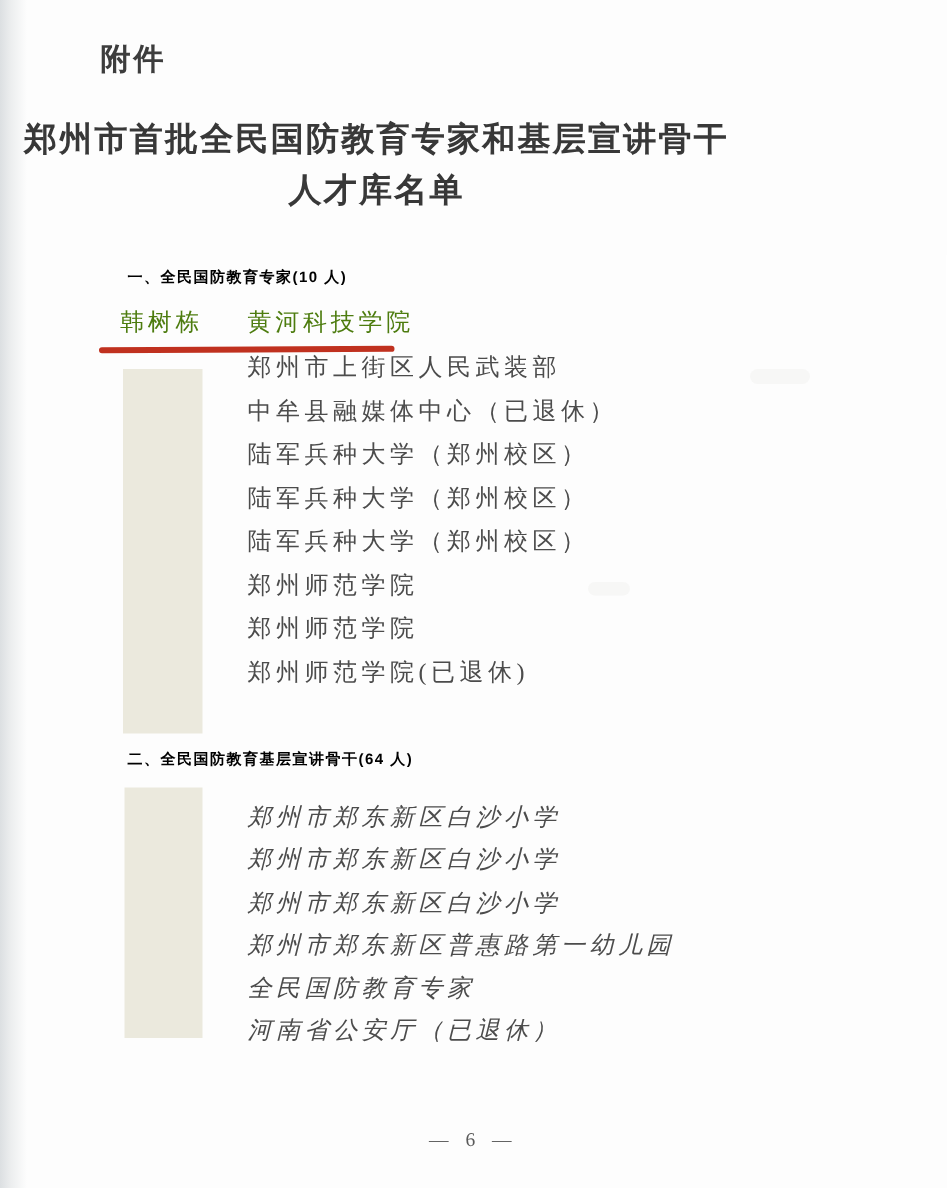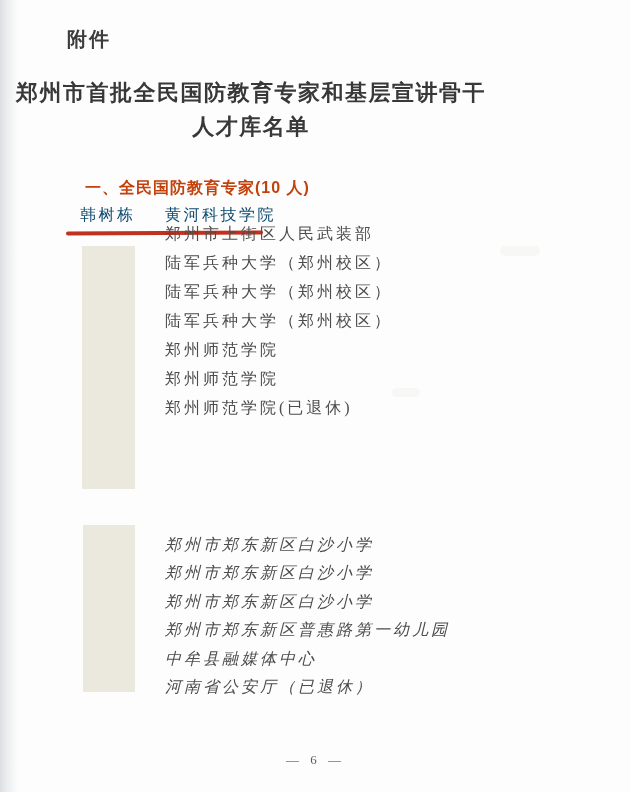--- a/index.html
+++ b/index.html
@@ -30,49 +30,49 @@
   .doc-title {
     position: absolute; left: 0; top: 76px; width: 502px;
     text-align: center;
     font-family: "Liberation Serif", serif;
     font-weight: 700; font-size: 22px; color: #383838;
     letter-spacing: 1.5px; line-height: 34px;
   }
   .section-heading {
     position: absolute; left: 85px;
     font-family: "Liberation Sans", sans-serif;
-    font-weight: 700; font-size: 16px; color: #c2410c;
+    font-weight: 700; font-size: 10px; color: #000000;
     letter-spacing: 1px;
   }
   .heading-1 { top: 178px; }
   .heading-2 { top: 499px; }
   .expert-row-1 {
     position: absolute; left: 80px; top: 205px;
-    font-size: 16px; color: #0c4a6e; letter-spacing: 2.5px;
+    font-size: 16px; color: #4d7c0f; letter-spacing: 2.5px;
   }
   .expert-row-1 .org { position: absolute; left: 85px; top: 0; white-space: nowrap; }
   .red-underline {
     position: absolute; left: 66px; top: 231px;
     width: 197px; height: 4px;
     border-radius: 2px;
     transform: rotate(-0.25deg);
   }
   .redaction-box {
     position: absolute;
     background: #ebe9dd;
   }
   .redaction-1 { left: 82px; top: 246px; width: 53px; height: 243px; }
   .redaction-2 { left: 83px; top: 525px; width: 52px; height: 167px; }
   .org-list { position: absolute; left: 165px; }
   .org-list .row {
     height: 29px; display: flex; align-items: center;
     font-size: 16px; color: #4c4c4c; letter-spacing: 3px;
     white-space: nowrap;
   }
-  .org-list-1 { top: 220px; text-align: center; }
+  .org-list-1 { top: 231px; text-align: center; }
   .org-list-2 { top: 531px; }
   .org-list-2 .row { height: 28.5px; font-style: italic; }
   .page-number {
     position: absolute; left: 0; top: 752px; width: 631px;
     text-align: center; font-size: 13px; color: #5a5a5a;
     letter-spacing: 4px;
   }
 </style>
 </head>
 <body>
@@ -97,35 +97,37 @@
     <span class="name">韩树栋</span>
     <span class="org">黄河科技学院</span>
   </div>
 
   <div class="red-underline" style="background: rgb(192, 49, 31);"></div>
 
   <div class="redaction-box redaction-1" style="background: rgb(235, 233, 221);"></div>
 
   <div class="org-list org-list-1">
     <div class="row">郑州市上街区人民武装部</div>
+    <div class="row">中牟县融媒体中心（已退休）</div>
     <div class="row">陆军兵种大学（郑州校区）</div>
     <div class="row">陆军兵种大学（郑州校区）</div>
     <div class="row">陆军兵种大学（郑州校区）</div>
     <div class="row">郑州师范学院</div>
     <div class="row">郑州师范学院</div>
     <div class="row">郑州师范学院(已退休)</div>
   </div>
 
+  <div class="section-heading heading-2">二、全民国防教育基层宣讲骨干(64 人)</div>
 
   <div class="redaction-box redaction-2" style="background: rgb(235, 233, 221);"></div>
 
   <div class="org-list org-list-2">
     <div class="row">郑州市郑东新区白沙小学</div>
     <div class="row">郑州市郑东新区白沙小学</div>
     <div class="row">郑州市郑东新区白沙小学</div>
     <div class="row">郑州市郑东新区普惠路第一幼儿园</div>
-    <div class="row">中牟县融媒体中心</div>
+    <div class="row">全民国防教育专家</div>
     <div class="row">河南省公安厅（已退休）</div>
   </div>
 
   <div class="page-number">— 6 —</div>
 
 </div>
 
 </body></html>

